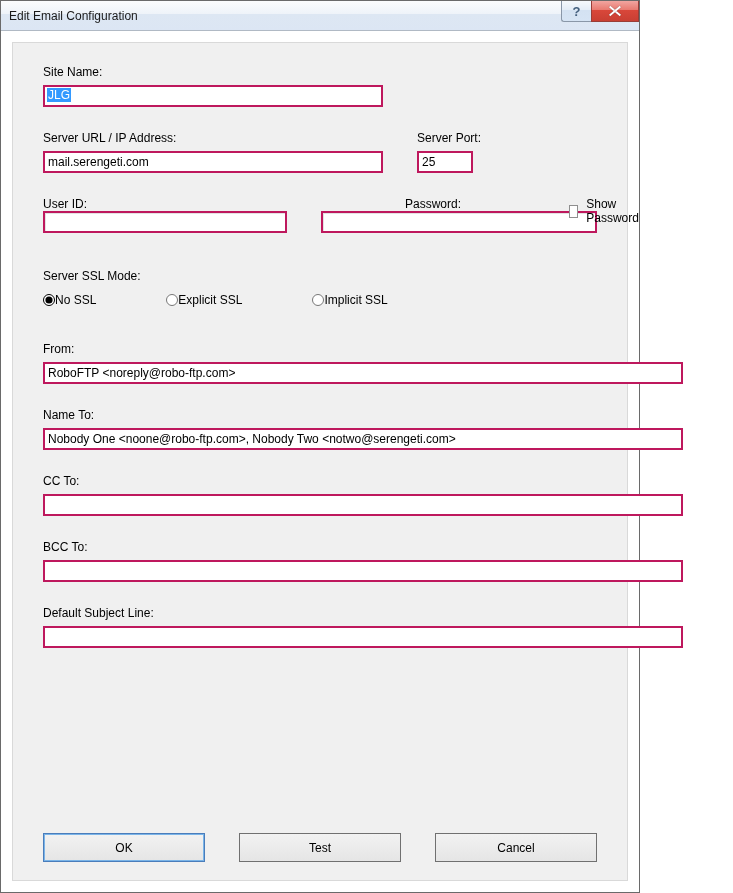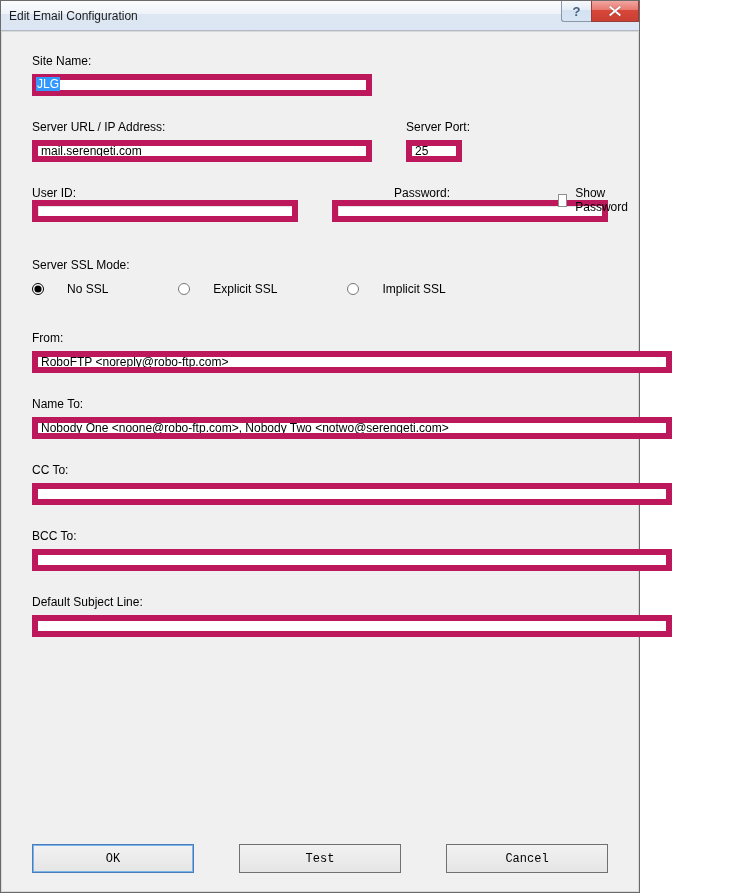--- a/index.html
+++ b/index.html
@@ -83,39 +83,39 @@
     }
     .x-icon::before { transform: rotate(40deg); }
     .x-icon::after { transform: rotate(-40deg); }
     .q-icon {
       font-weight: bold;
       color: #44607e;
       font-size: 13px;
     }
     .content-area {
       flex: 1;
-      padding: 0;
+      padding: 11px;
       background: #fff;
     }
     .inner-panel {
       width: 100%;
       height: 100%;
       border: 1px solid #d9d9d9;
       background: #f0f0f0;
       padding: 22px 30px 18px 30px;
       position: relative;
     }
     .label {
       color: #000;
       font-size: 12px;
       display: block;
       margin-bottom: 6px;
     }
     input[type="text"], input[type="password"] {
-      border: 6px solid #be185d;
+      border: 2px solid #be185d;
       background: #fff;
       height: 22px;
       font-family: inherit;
       font-size: 12px;
       padding: 0 3px;
       outline: none;
     }
     .field-group {
       margin-bottom: 24px;
     }
@@ -179,21 +179,21 @@
     }
     .ssl-options {
       display: flex;
       gap: 70px;
       align-items: center;
       margin-top: 10px;
     }
     .radio-opt {
       display: flex;
       align-items: center;
-      gap: 23px;
+      gap: 0;
     }
     .radio-opt input[type="radio"] {
       width: 12px;
       height: 12px;
       accent-color: #000;
     }
     .full-width-input {
       width: 640px;
     }
     .buttons-row {
@@ -202,21 +202,21 @@
       left: 30px;
       right: 30px;
       display: flex;
       justify-content: space-between;
     }
     .btn {
       width: 162px;
       height: 29px;
       border: 1px solid #707070;
       background: linear-gradient(to bottom, #f2f2f2, #e5e5e5);
-      font-family: Liberation Mono, monospace;
+      font-family: Liberation Sans, sans-serif;
       font-size: 12px;
       cursor: pointer;
     }
     .btn.primary {
       border: 1px solid #4a7dbb;
       box-shadow: inset 0 0 0 1px #7ab4e8;
     }
     .selected-text {
       background: #3399ff;
       color: #fff;

